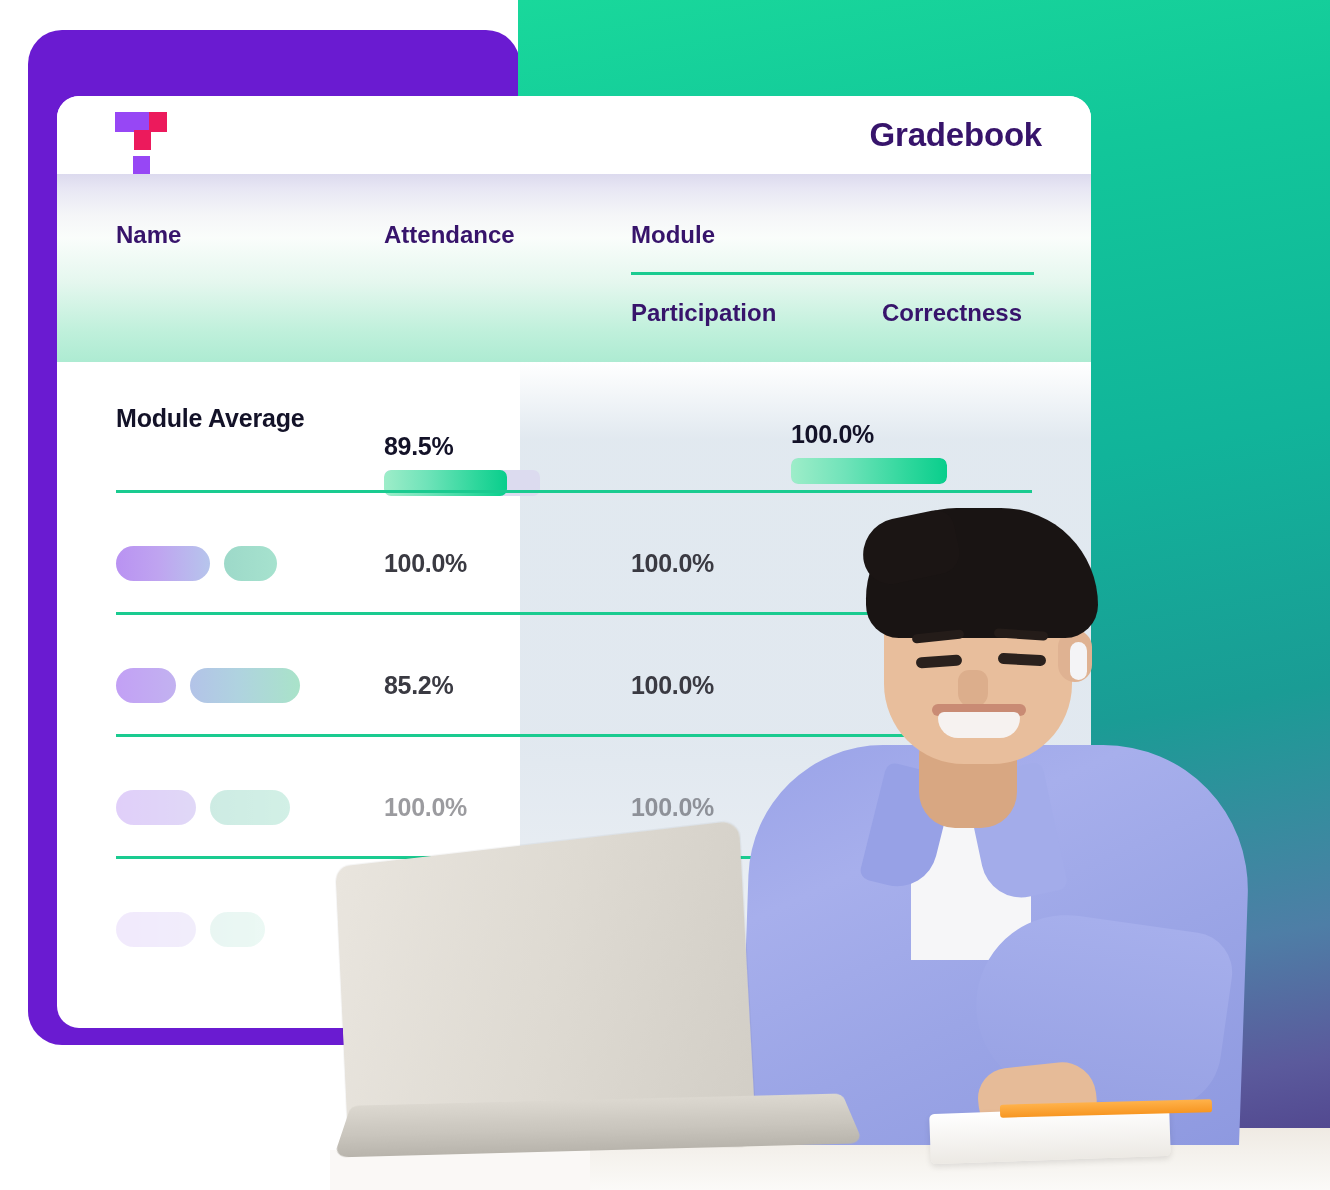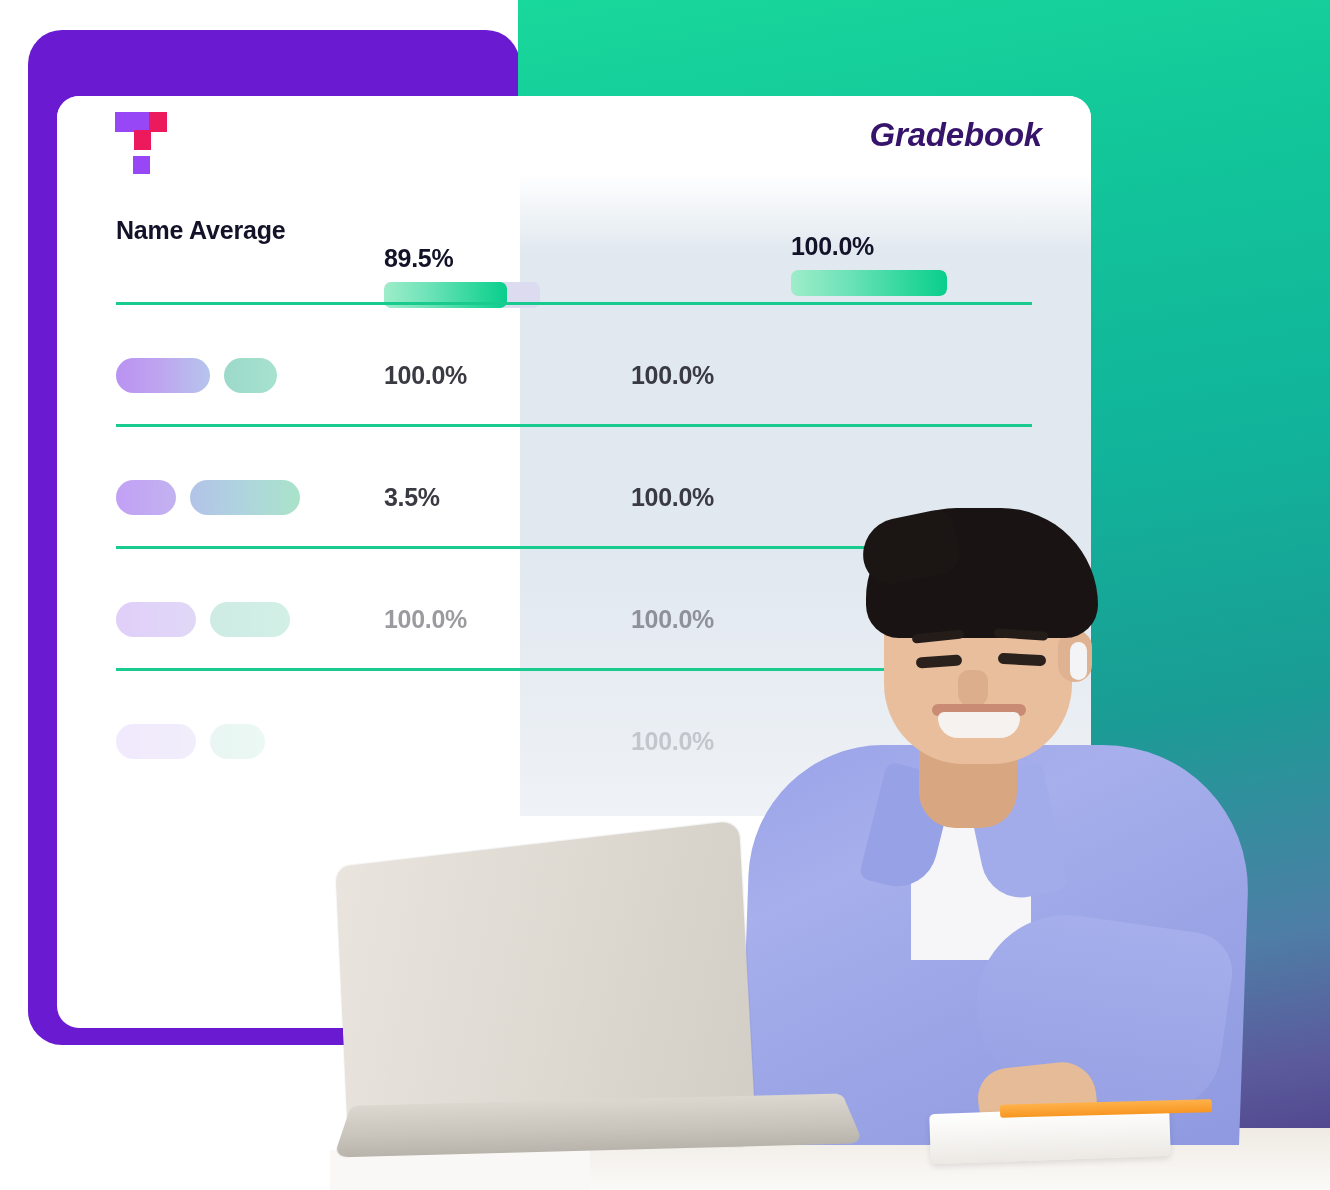--- a/index.html
+++ b/index.html
@@ -54,21 +54,20 @@
     overflow: hidden;
   }
   .card-header {
     height: 78px;
     display: flex;
     align-items: center;
     justify-content: space-between;
     padding: 0 49px 0 52px;
     box-sizing: border-box;
     background: #FFFFFF;
-    font-style: italic;
   }
   
   .logo {
     position: relative;
     width: 58px;
     height: 62px;
   }
   .logo .lg-bar      { position:absolute; left:6px;  top:8px;  width:38px; height:20px; background:#9747F5; }
   .logo .lg-sq-pink  { position:absolute; left:40px; top:8px;  width:18px; height:20px; background:#EC1A5C; }
   .logo .lg-stem     { position:absolute; left:25px; top:26px; width:17px; height:20px; background:#EC1A5C; }
@@ -346,26 +345,34 @@
   <div class="card-header">
     <div class="logo">
       <span class="lg-bar"></span>
       <span class="lg-sq-pink"></span>
       <span class="lg-stem"></span>
       <span class="lg-dot"></span>
     </div>
     <div class="card-title">Gradebook</div>
   </div>
 
+  <div class="table-head">
+    <div class="th th-name">Name</div>
+    <div class="th th-attendance">Attendance</div>
+    <div class="th th-module">Module</div>
+    <div class="module-rule"></div>
+    <div class="th th-participation">Participation</div>
+    <div class="th th-correctness">Correctness</div>
+  </div>
 
   <div class="table-body">
     <div class="col-tint"></div>
 
     <div class="row row-avg">
-      <div class="cell c-name avg-label">Name Average</div>
+      <div class="cell c-name avg-label">Module Average</div>
 
       <div class="cell c-att metric" style="top:30px;margin-top:24px;">
         <div class="val">89.5%</div>
         <div class="bar-track">
           <div class="bar-fill fill-green" style="width:79%"></div>
         </div>
       </div>
 
       <div class="cell c-part metric" style="top:30px;">
         <div class="val">100.0%</div>
@@ -387,21 +394,21 @@
       <div class="cell c-part val-plain" style="top:46px;">100.0%</div>
     </div>
 
     <div class="divider d2"></div>
 
     <div class="row row-2">
       <div class="cell c-name pillset" style="top:43px;">
         <span class="pill pill-c" style="width:60px;"></span>
         <span class="pill pill-d" style="width:110px;"></span>
       </div>
-      <div class="cell c-att val-plain" style="top:46px;">3.5%</div>
+      <div class="cell c-att val-plain" style="top:46px;">85.2%</div>
       <div class="cell c-part val-plain" style="top:46px;">100.0%</div>
     </div>
 
     <div class="divider d3"></div>
 
     <div class="row row-3 fade-55">
       <div class="cell c-name pillset" style="top:43px;">
         <span class="pill pill-c" style="width:80px;"></span>
         <span class="pill pill-b" style="width:80px;"></span>
       </div>

